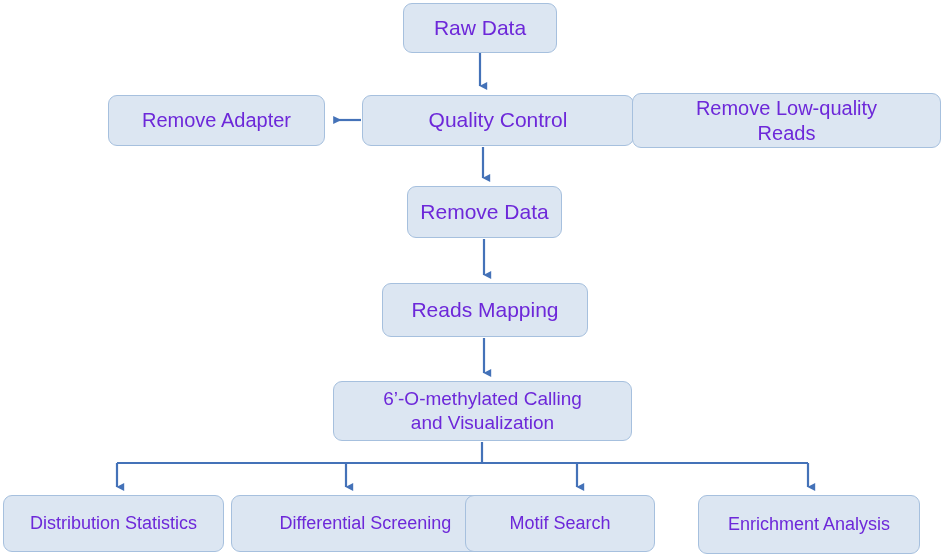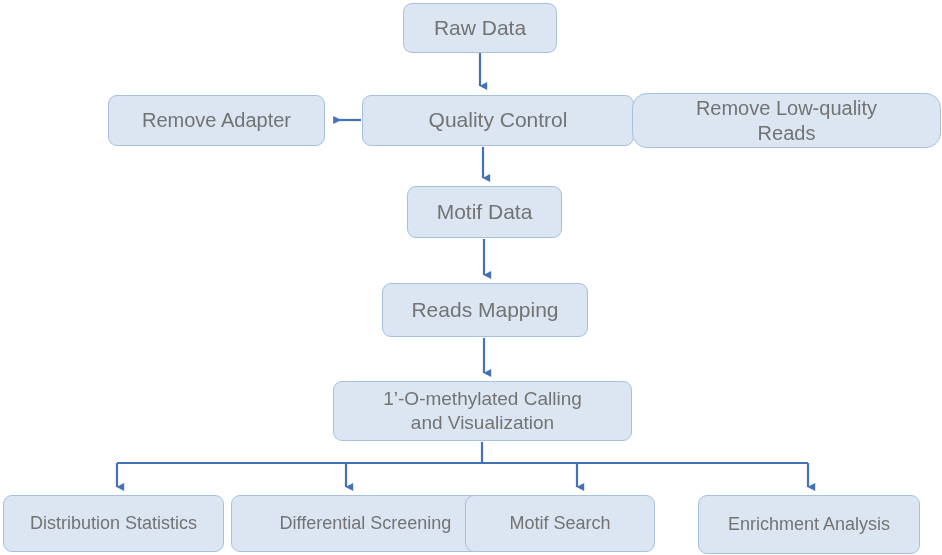--- a/index.html
+++ b/index.html
@@ -29,21 +29,21 @@
   .node {
     position: absolute;
     box-sizing: border-box;
     background: #dce6f2;
     border: 1px solid #a6c0de;
     border-radius: 9px;
     display: flex;
     align-items: center;
     justify-content: center;
     text-align: center;
-    color: #737373;
+    color: #6d28d9;
     font-family: "Liberation Sans", sans-serif;
     font-weight: 400;
     line-height: 1.25;
     padding: 2px 6px;
     white-space: pre-line;
     z-index: 2;
   }
   .node.size-lg   { font-size: 21px; }
   .node.size-md   { font-size: 20px; }
   .node.size-sm   { font-size: 19px; }
@@ -89,25 +89,25 @@
       <line x1="346" y1="463" x2="346" y2="487" marker-end="url(#arrowDown)"></line>
       <line x1="577" y1="463" x2="577" y2="487" marker-end="url(#arrowDown)"></line>
       <line x1="808" y1="463" x2="808" y2="487" marker-end="url(#arrowDown)"></line>
     </g>
   </svg>
 
   <div id="node-host">
       <div class="node size-lg" style="left: 403px; top: 3px; width: 154px; height: 50px;">Raw Data</div>
       <div class="node size-md" style="left: 108px; top: 95px; width: 217px; height: 51px;">Remove Adapter</div>
       <div class="node size-lg" style="left: 362px; top: 95px; width: 272px; height: 51px;">Quality Control</div>
-      <div class="node size-md" style="left: 632px; top: 93px; width: 309px; height: 55px; border-radius: 15px;">Remove Low-quality
+      <div class="node size-md" style="left: 632px; top: 93px; width: 309px; height: 55px;">Remove Low-quality
 Reads</div>
-      <div class="node size-lg" style="left: 407px; top: 186px; width: 155px; height: 52px;">Motif Data</div>
+      <div class="node size-lg" style="left: 407px; top: 186px; width: 155px; height: 52px;">Remove Data</div>
       <div class="node size-lg" style="left: 382px; top: 283px; width: 206px; height: 54px; text-align: right;">Reads Mapping</div>
-      <div class="node size-sm" style="left: 333px; top: 381px; width: 299px; height: 60px;">1’-O-methylated Calling
+      <div class="node size-sm" style="left: 333px; top: 381px; width: 299px; height: 60px;">6’-O-methylated Calling
 and Visualization</div>
       <div class="node size-xs" style="left: 3px; top: 495px; width: 221px; height: 57px;">Distribution  Statistics</div>
       <div class="node size-xs" style="left: 231px; top: 495px; width: 269px; height: 57px;">Differential  Screening</div>
       <div class="node size-xs" style="left: 465px; top: 495px; width: 190px; height: 57px;">Motif Search</div>
       <div class="node size-xs" style="left: 698px; top: 495px; width: 222px; height: 59px;">Enrichment Analysis</div>
     </div>
 
 </div>
 
 </body></html>

